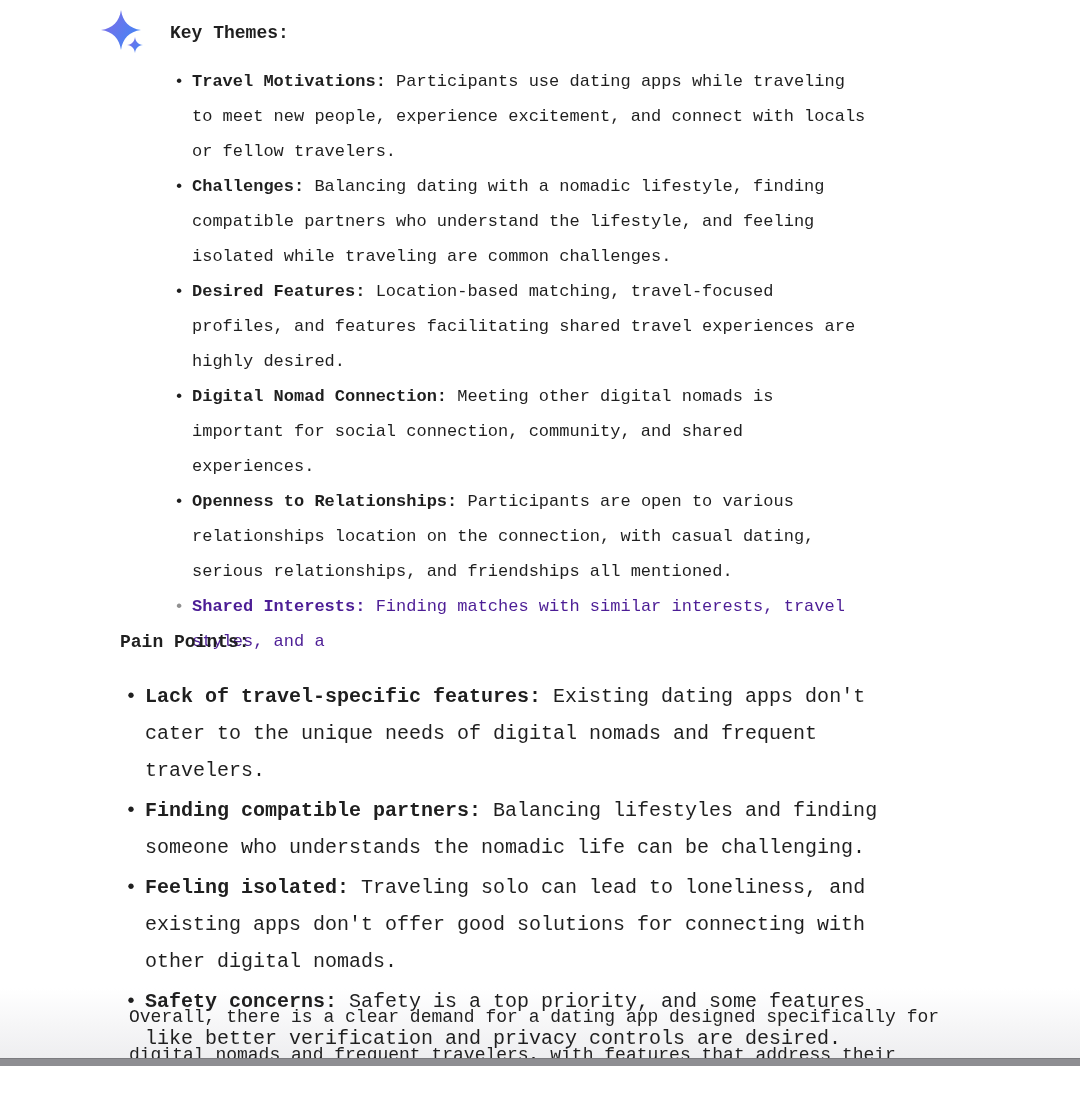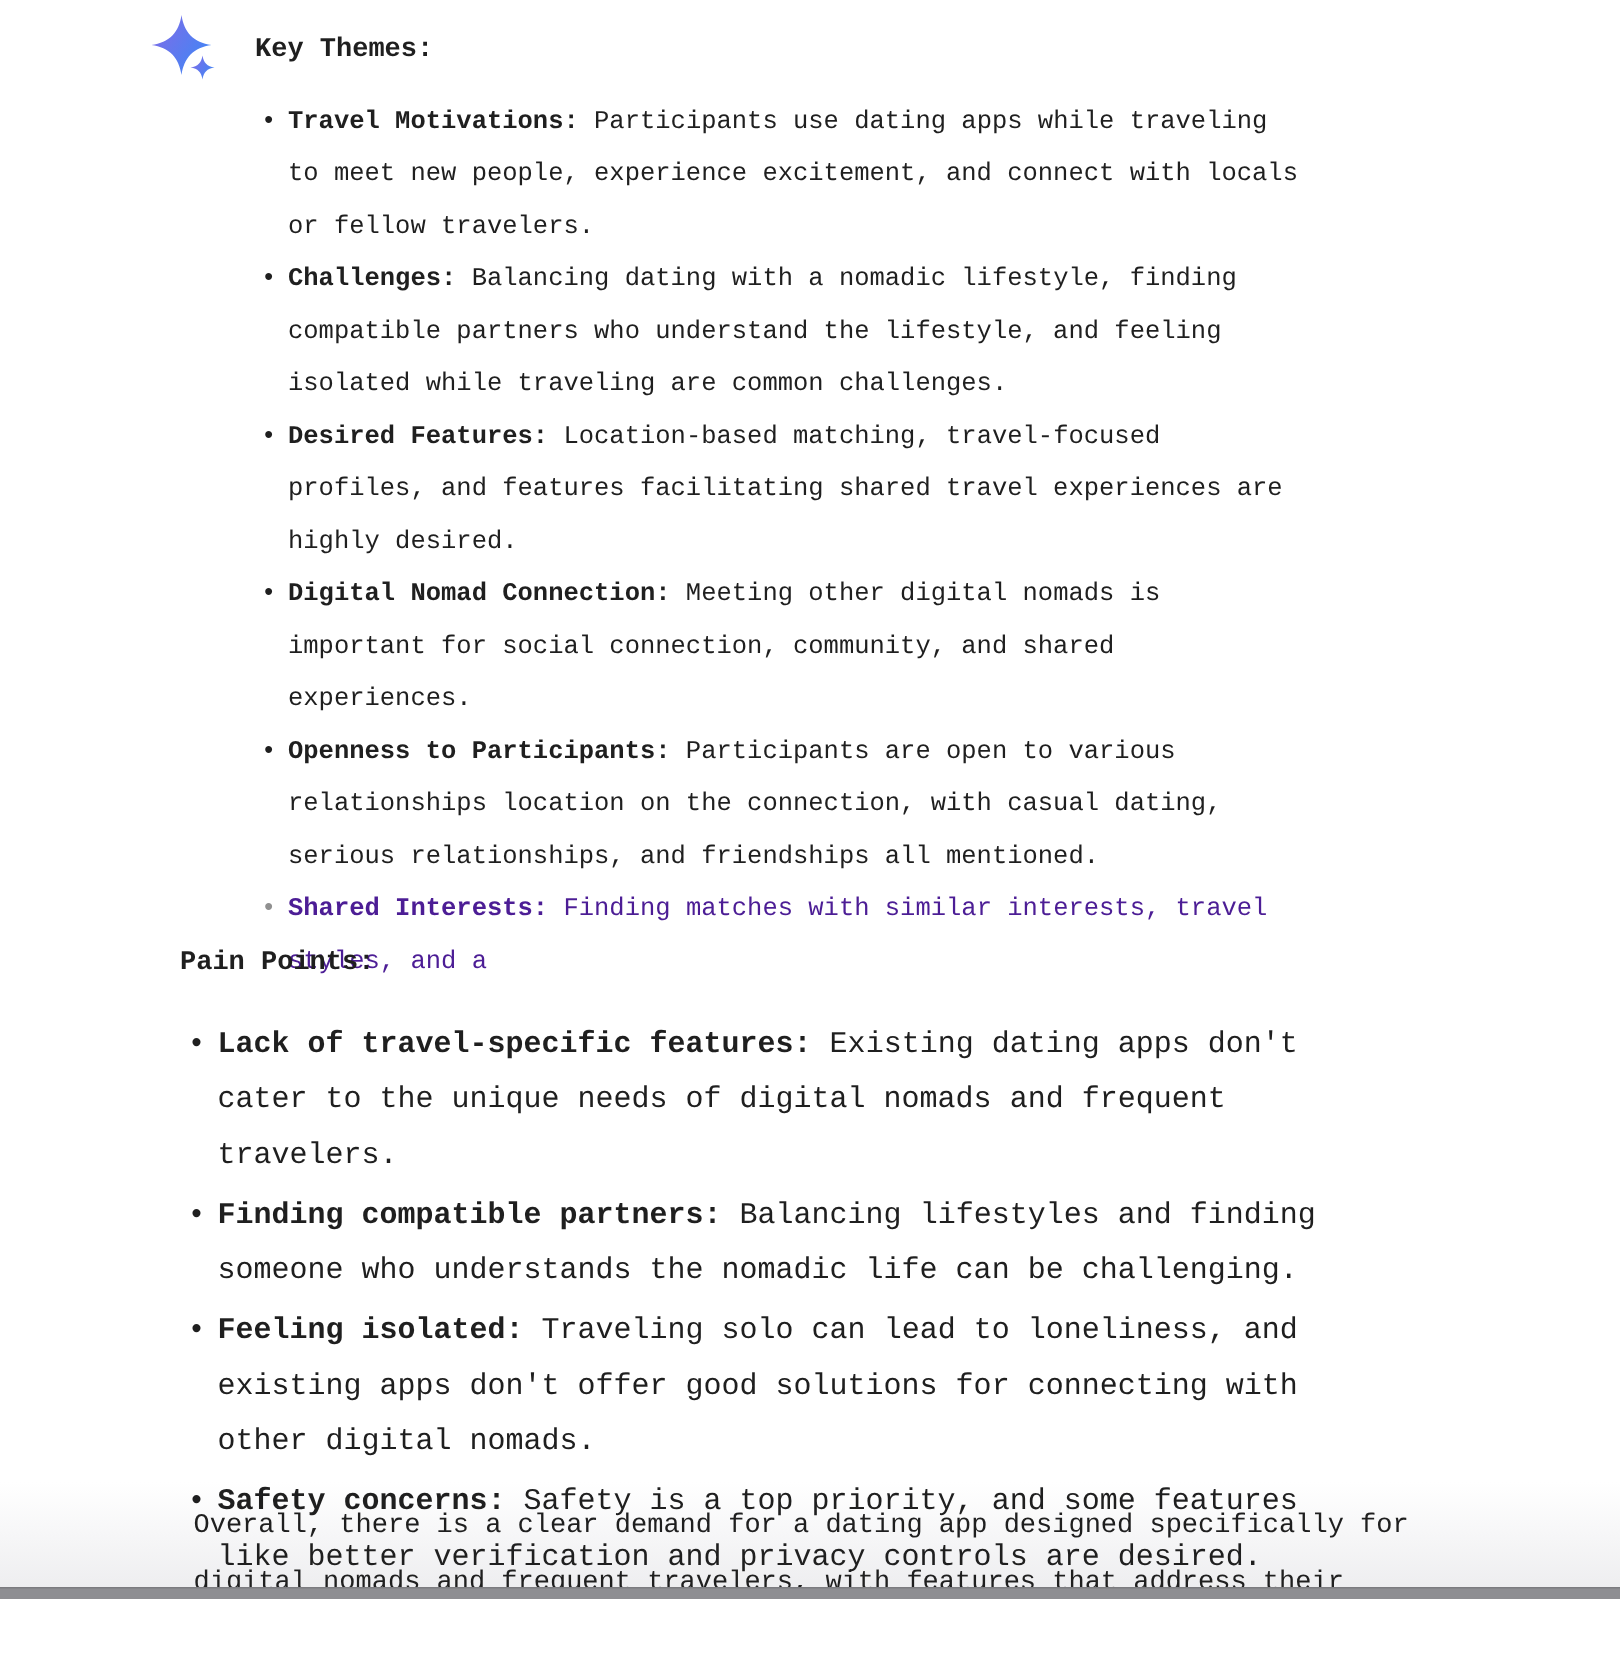--- a/index.html
+++ b/index.html
@@ -95,21 +95,21 @@
     <path d="M35 28 C35.7 32.9 38.1 35.3 43 36 C38.1 36.7 35.7 39.1 35 44 C34.3 39.1 31.9 36.7 27 36 C31.9 35.3 34.3 32.9 35 28 Z" fill="url(#sparkleGrad)"></path>
   </svg>
 
   <section class="key-themes">
     <div class="section-heading">Key Themes:</div>
     <ul>
       <li><b>Travel Motivations:</b><span> Participants use dating apps while traveling to meet new people, experience excitement, and connect with locals or fellow travelers.</span></li>
       <li><b>Challenges:</b><span> Balancing dating with a nomadic lifestyle, finding compatible partners who understand the lifestyle, and feeling isolated while traveling are common challenges.</span></li>
       <li><b>Desired Features:</b><span> Location-based matching, travel-focused profiles, and features facilitating shared travel experiences are highly desired.</span></li>
       <li><b>Digital Nomad Connection:</b><span> Meeting other digital nomads is important for social connection, community, and shared experiences.</span></li>
-      <li><b>Openness to Participants:</b><span> Participants are open to various relationships location on the connection, with casual dating, serious relationships, and friendships all mentioned.</span></li>
+      <li><b>Openness to Relationships:</b><span> Participants are open to various relationships location on the connection, with casual dating, serious relationships, and friendships all mentioned.</span></li>
       <li class="faded"><b>Shared Interests:</b><span> Finding matches with similar interests, travel styles, and a</span></li>
     </ul>
   </section>
 
   <section class="pain-points">
     <div class="section-heading">Pain Points:</div>
     <ul>
       <li><b>Lack of travel-specific features:</b><span> Existing dating apps don't cater to the unique needs of digital nomads and frequent travelers.</span></li>
       <li><b>Finding compatible partners:</b><span> Balancing lifestyles and finding someone who understands the nomadic life can be challenging.</span></li>
       <li><b>Feeling isolated:</b><span> Traveling solo can lead to loneliness, and existing apps don't offer good solutions for connecting with other digital nomads.</span></li>

